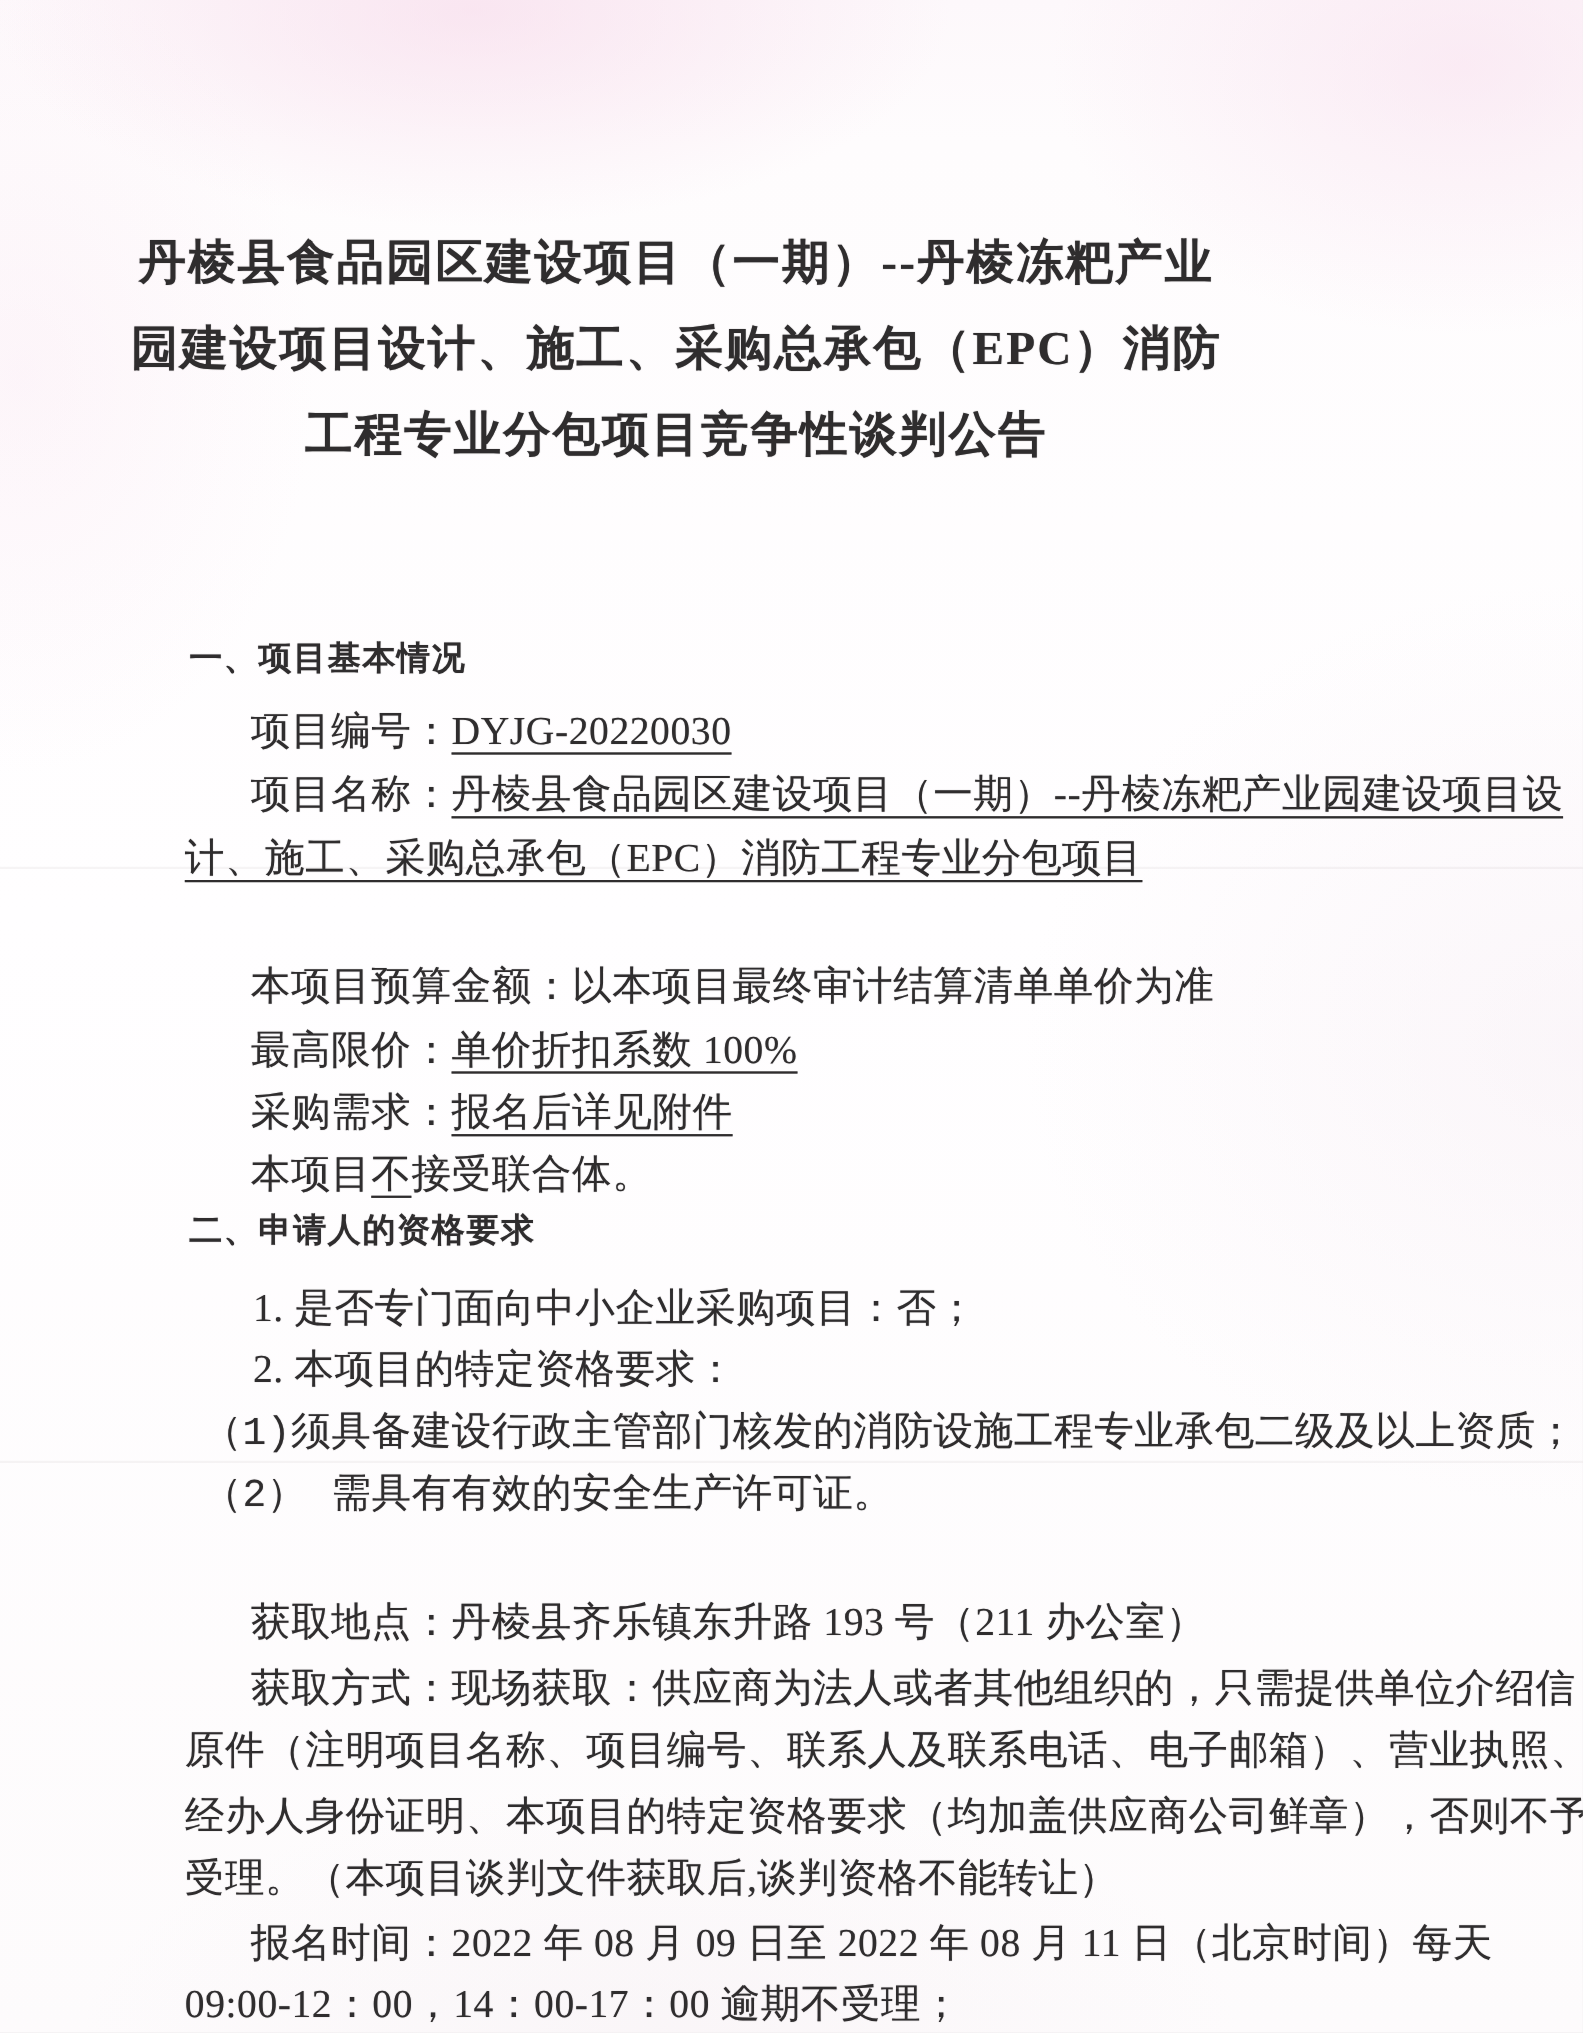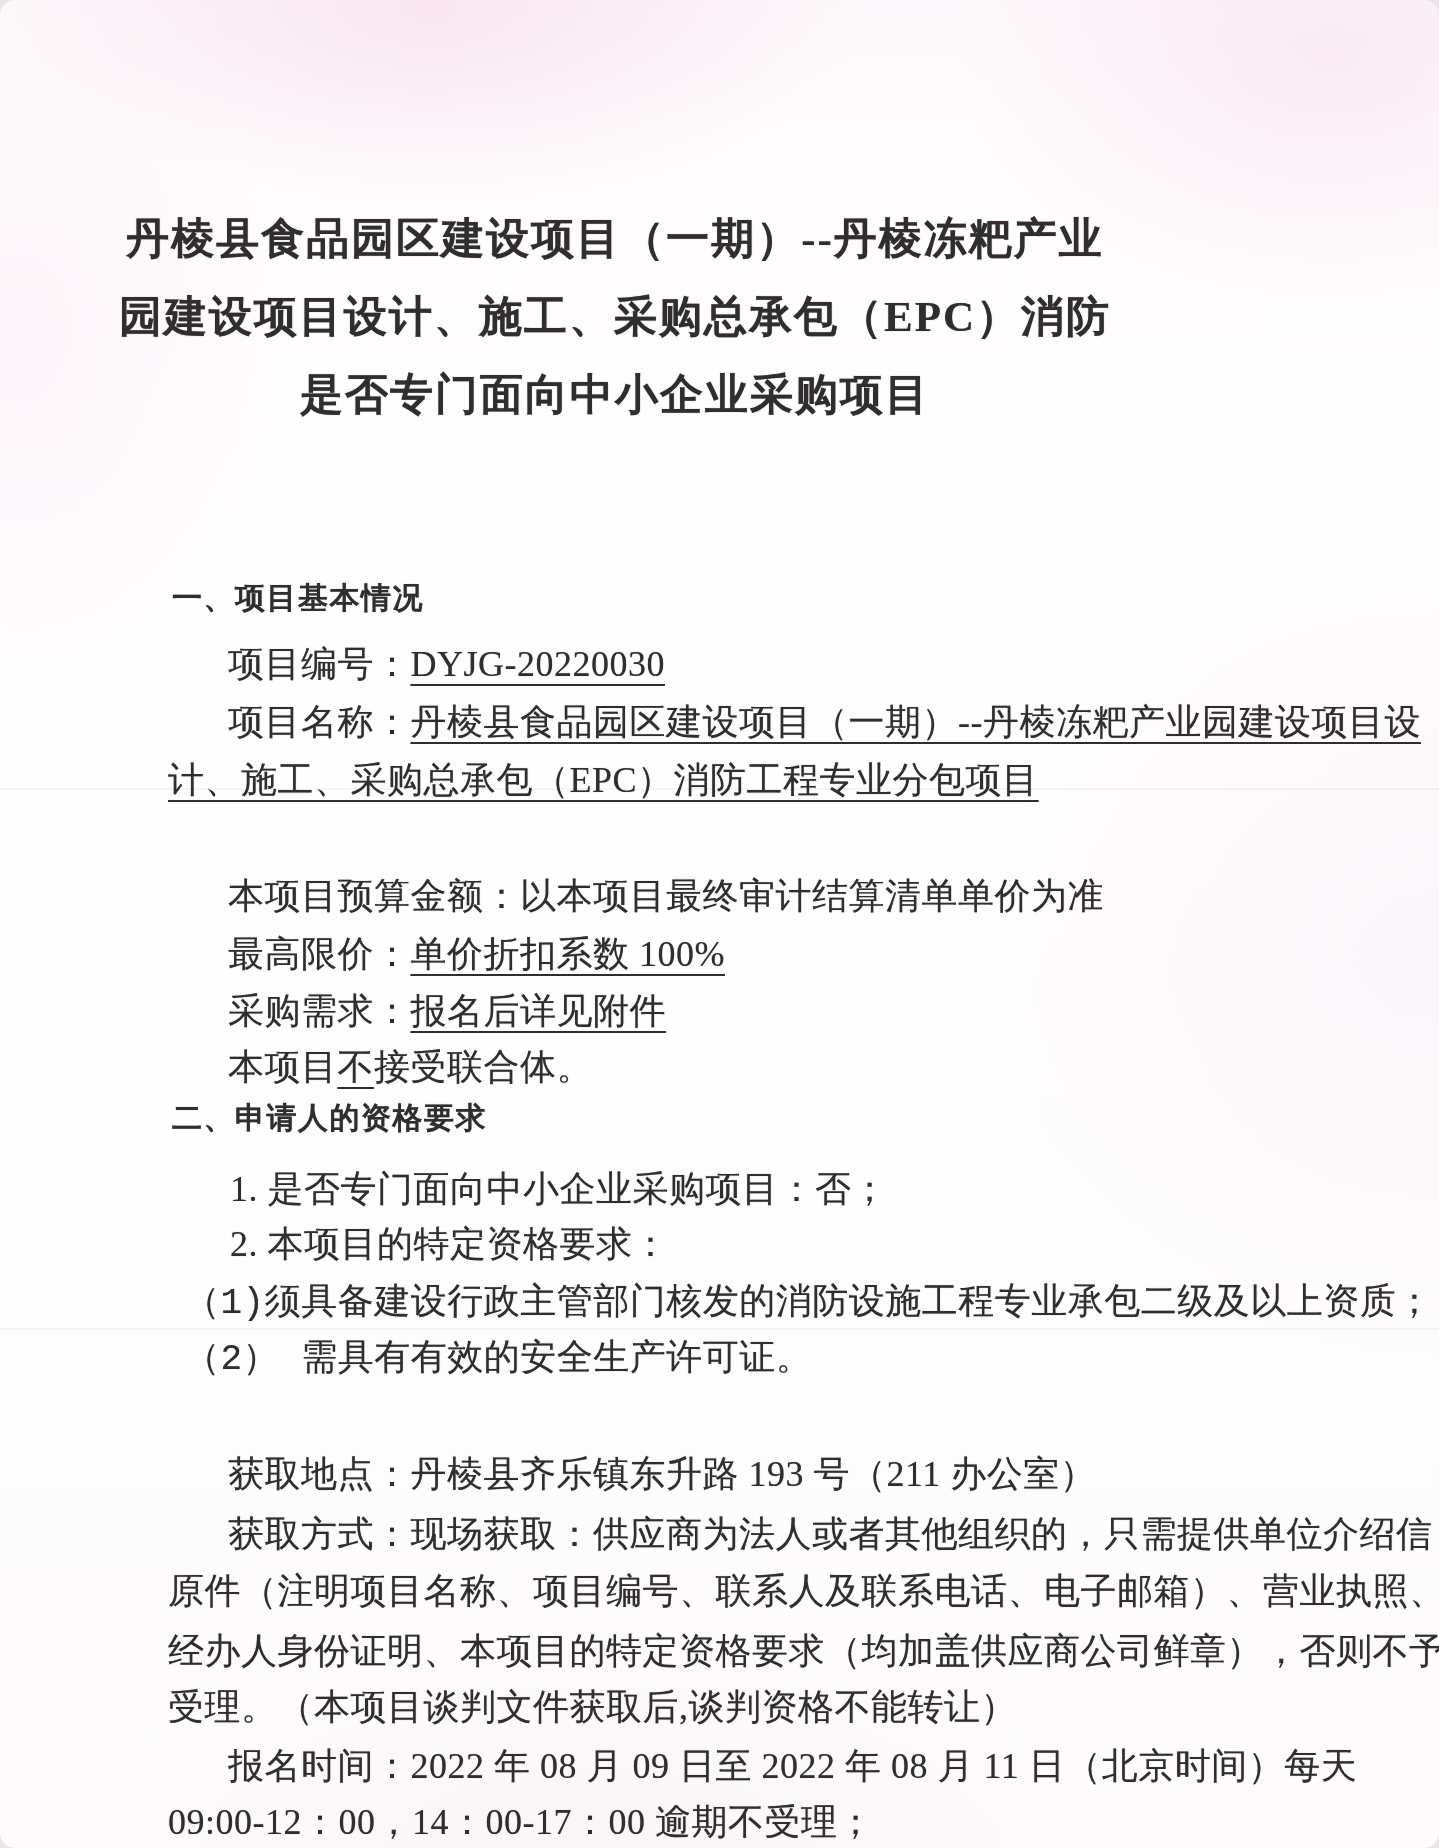--- a/index.html
+++ b/index.html
@@ -11,21 +11,20 @@
     overflow: hidden;
     font-family: "Liberation Serif", "DejaVu Serif", serif;
     color: #2f2d2e;
     background:
       radial-gradient(ellipse 620px 280px at 430px 10px, rgba(246,214,232,0.55), rgba(246,214,232,0) 70%),
       radial-gradient(ellipse 520px 340px at 1330px 60px, rgba(247,220,236,0.50), rgba(247,220,236,0) 72%),
       radial-gradient(ellipse 380px 520px at 20px 340px, rgba(249,228,240,0.32), rgba(249,228,240,0) 70%),
       radial-gradient(ellipse 680px 560px at 1440px 950px, rgba(243,231,239,0.35), rgba(243,231,239,0) 75%),
       radial-gradient(ellipse 700px 300px at 600px 1848px, rgba(245,238,242,0.40), rgba(245,238,242,0) 75%),
       linear-gradient(180deg, #fdf8fb 0%, #fefcfd 7%, #fffeff 45%, #fdfbfc 100%);
-    border-radius: 15px;
   }
   .scanline {
     position: absolute; left: 0; width: 100%; height: 2px;
     background: rgba(125,112,120,0.07);
   }
   .title-line {
     position: absolute; left: 0; width: 1230px;
     text-align: center;
     font-size: 43px; font-weight: 700;
     letter-spacing: 2px;
@@ -59,21 +58,21 @@
 </head>
 <body>
 
 <div class="page">
 
   <div class="scanline" style="top:788px"></div>
   <div class="scanline" style="top:1328px"></div>
 
   <div class="title-line" style="top:210px">丹棱县食品园区建设项目（一期）--丹棱冻粑产业</div>
   <div class="title-line" style="top:288px">园建设项目设计、施工、采购总承包（EPC）消防</div>
-  <div class="title-line" style="top:366px">是否专门面向中小企业采购项目</div>
+  <div class="title-line" style="top:366px">工程专业分包项目竞争性谈判公告</div>
 
   <div class="line heading hx" style="top:578px">一、项目基本情况</div>
 
   <div class="line ind" style="top:640px">
     <span>项目编号：</span><span class="u">DYJG-20220030</span>
   </div>
 
   <div class="line ind" style="top:698px">
     <span>项目名称：</span><span class="u">丹棱县食品园区建设项目（一期）--丹棱冻粑产业园建设项目设</span>
   </div>

